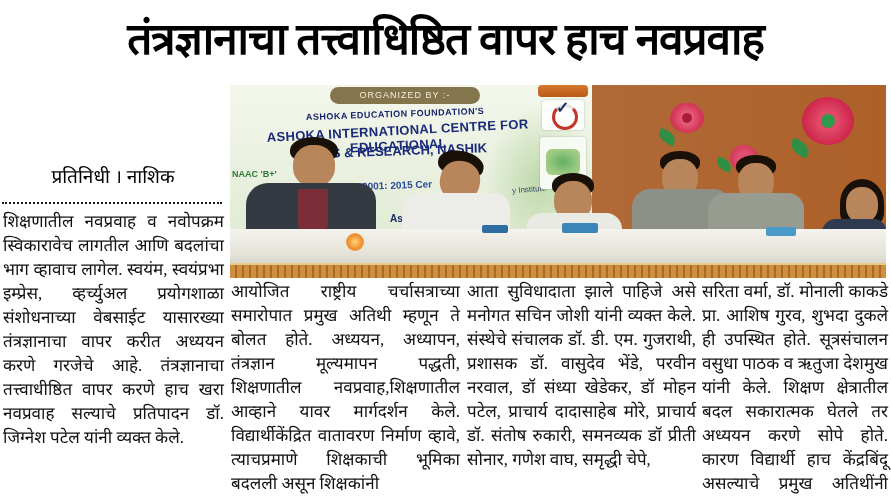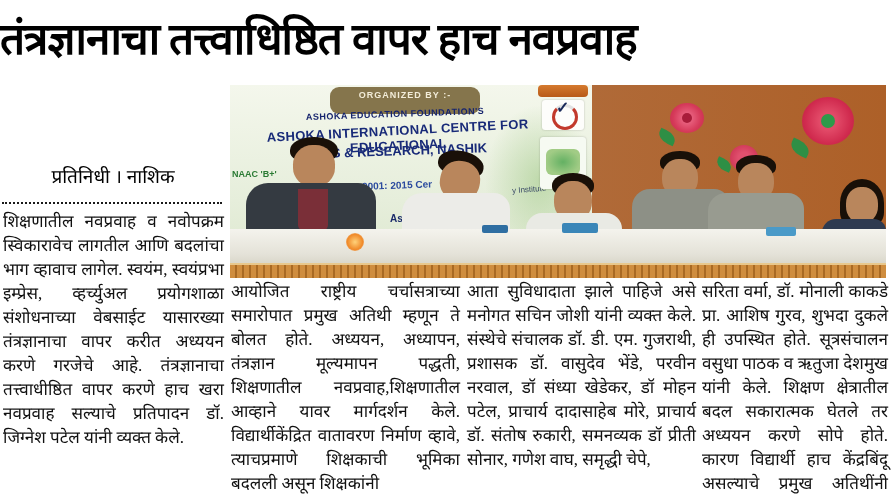--- a/index.html
+++ b/index.html
@@ -4,21 +4,21 @@
 <style>
   html,body { margin:0; padding:0; background:#ffffff; }
   .page {
     position:relative; width:891px; height:497px; background:#ffffff;
     font-family:"Liberation Serif", serif; color:#0e0e0e; overflow:hidden;
   }
   
   .headline {
     position:absolute; left:0; top:2px; width:891px; height:80px;
     font-size:44px; font-weight:bold; line-height:76px; white-space:nowrap;
-    text-align:left; letter-spacing:-1px; color:#000;
+    text-align:center; letter-spacing:-1px; color:#000;
   }
   
   .subhead {
     position:absolute; left:2px; top:84px; width:222px;
     font-size:27px; font-weight:bold; line-height:1.3; color:#000;
   }
   .byline {
     position:absolute; left:0px; top:163px; width:226px; text-align:center;
     font-size:19px; font-weight:normal; color:#000;
   }
@@ -40,22 +40,22 @@
   }
   .banner {
     position:absolute; left:0; top:0; width:362px; height:193px;
     background:linear-gradient(180deg,#f4f7ec 0%, #e6eedb 60%, #dbe7cd 100%);
   }
   .banner-leaf {
     position:absolute; left:255px; top:20px; width:110px; height:150px; border-radius:50%;
     background:radial-gradient(closest-side, rgba(140,190,110,.45), rgba(140,190,110,0));
   }
   .organized-pill {
-    position:absolute; left:100px; top:2px; width:150px; height:27px; border-radius:9px;
-    background:#85754c; color:#f2ecd8; font-size:9px; font-weight:bold;
+    position:absolute; left:100px; top:2px; width:150px; height:17px; border-radius:9px;
+    background:#85754c; color:#f2ecd8; font-size:9px; font-weight:normal;
     text-align:center; line-height:17px; letter-spacing:1px;
   }
   .org-line {
     position:absolute; left:20px; top:24px; width:290px; text-align:center;
     font-size:9px; font-weight:bold; color:#16246e; letter-spacing:.5px;
     transform:rotate(-2deg);
   }
   .title-line {
     position:absolute; left:-12px; top:38px; width:360px; text-align:center;
     font-size:13px; font-weight:bold; color:#182a78; transform:rotate(-3deg);

